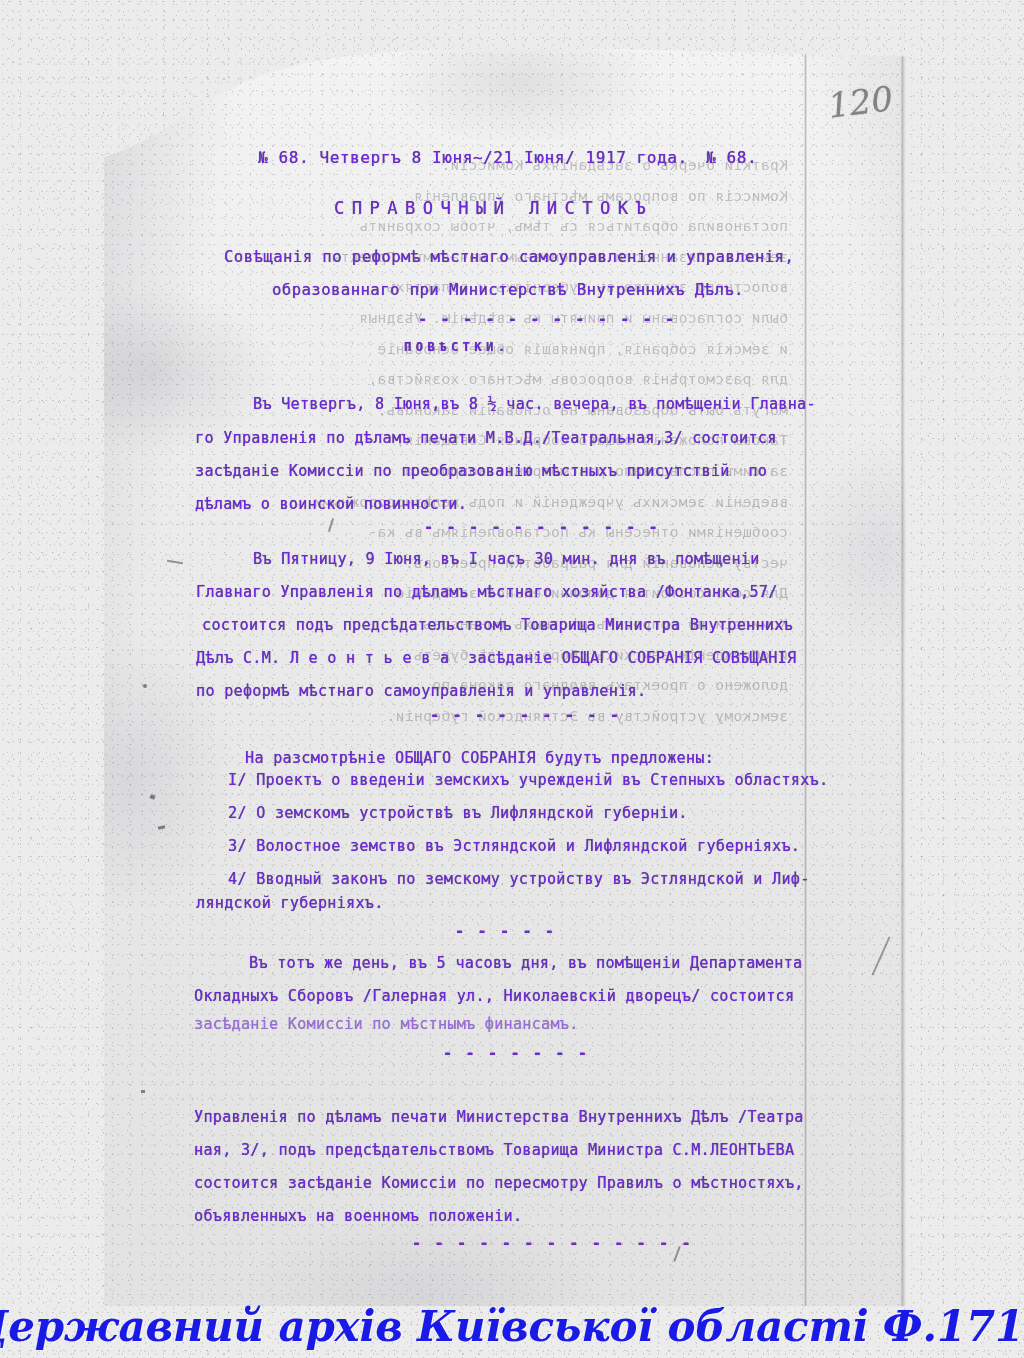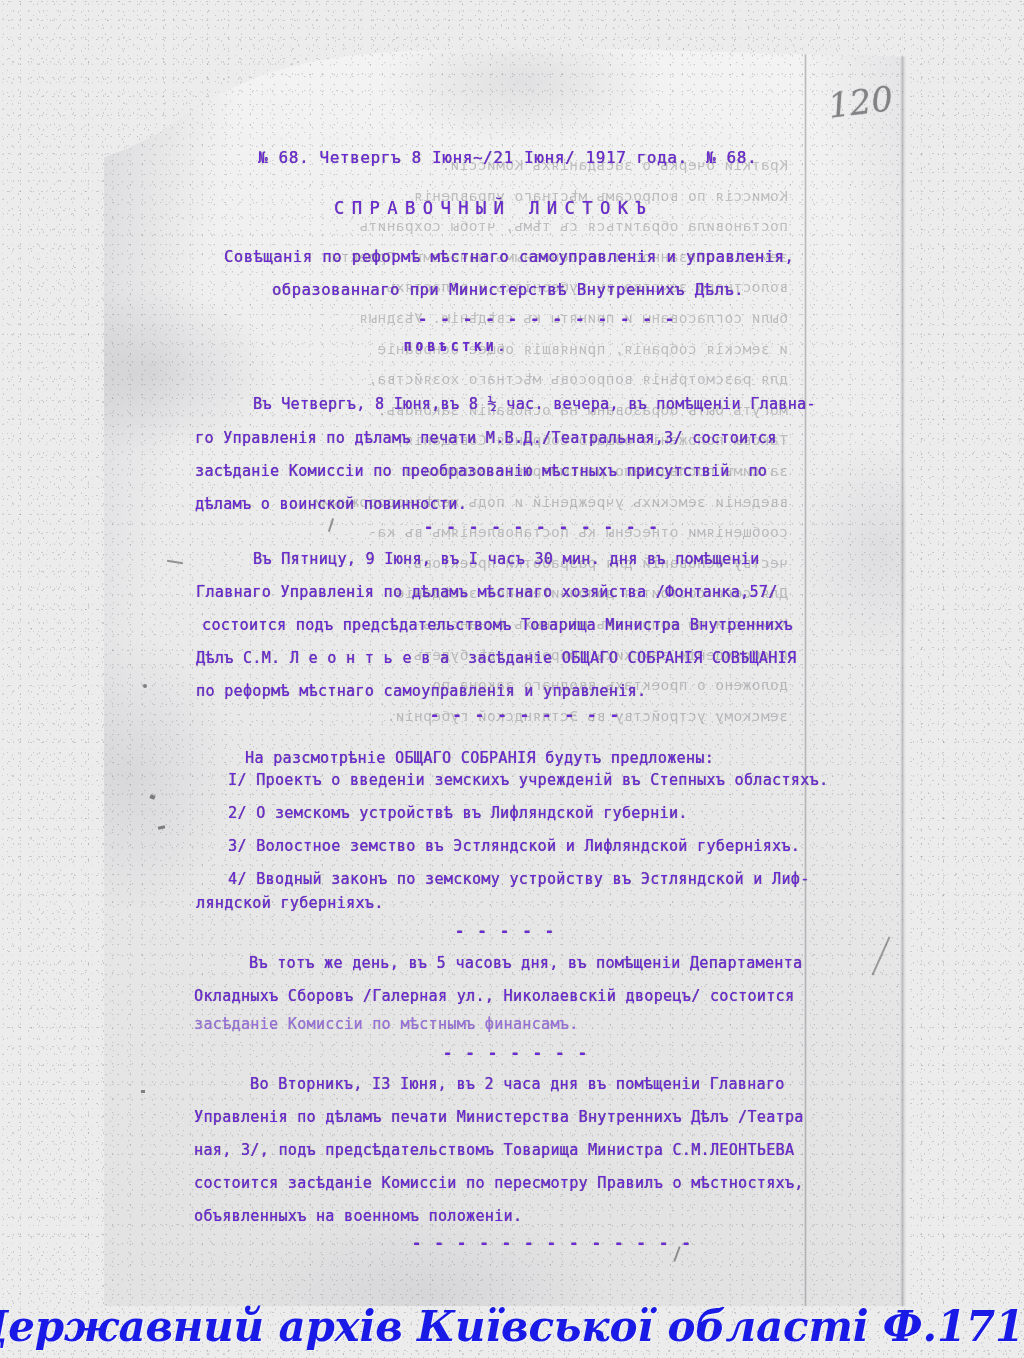--- a/index.html
+++ b/index.html
@@ -270,21 +270,20 @@
     <div class="ln body" style="left:196px; top:896px;">ляндской губерніяхъ.</div>
 
     <div class="ln sep" style="left:455px; top:924px;">- - - - -</div>
 
     <div class="ln body" style="left:249px; top:956px;">Въ тотъ же день, въ 5 часовъ дня, въ помѣщеніи Департамента</div>
     <div class="ln body" style="left:194px; top:989px;">Окладныхъ Сборовъ /Галерная ул., Николаевскій дворецъ/ состоится</div>
     <div class="ln body faint" style="left:194px; top:1017px;">засѣданіе Комиссіи по мѣстнымъ финансамъ.</div>
 
     <div class="ln sep" style="left:443px; top:1046px;">- - - - - - -</div>
 
-    <div class="ln body" style="left:250px; top:1077px;">Во Вторникъ, I3 Iюня, въ 2 часа дня въ помѣщеніи Главнаго</div>
     <div class="ln body" style="left:194px; top:1110px;">Управленія по дѣламъ печати Министерства Внутреннихъ Дѣлъ /Театра</div>
     <div class="ln body" style="left:194px; top:1143px;">ная, 3/, подъ предсѣдательствомъ Товарища Министра С.М.ЛЕОНТЬЕВА</div>
     <div class="ln body" style="left:194px; top:1176px;">состоится засѣданіе Комиссіи по пересмотру Правилъ о мѣстностяхъ,</div>
     <div class="ln body" style="left:194px; top:1209px;">объявленныхъ на военномъ положеніи.</div>
 
     <div class="ln sep" style="left:412px; top:1236px;">- - - - - - - - - - - - -</div>
 
   </div>
 
 </div>

